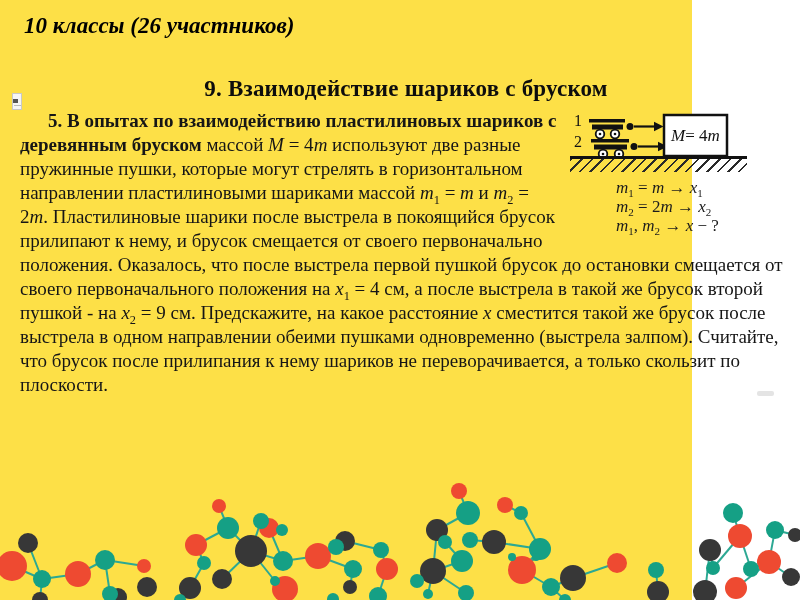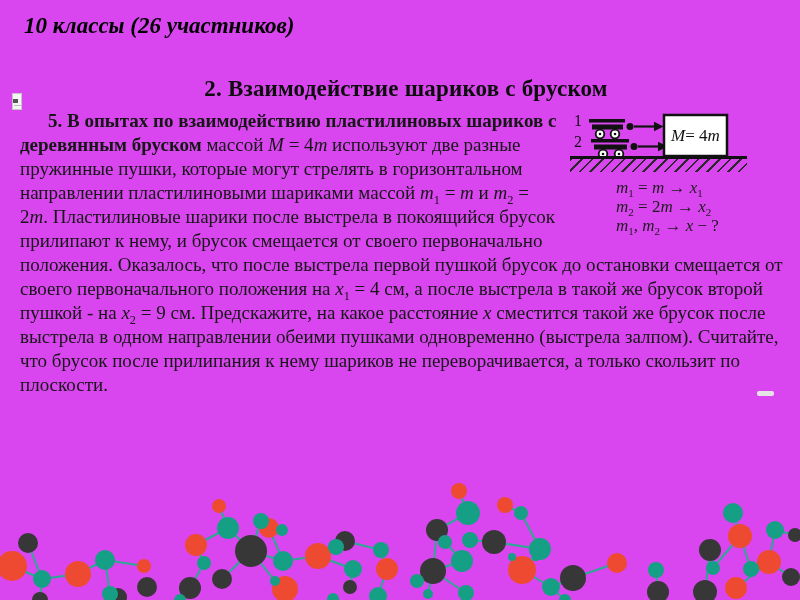--- a/index.html
+++ b/index.html
@@ -4,21 +4,21 @@
 <style>
   :root{
     --red:#ee4a31; --dark:#373737; --teal:#15a085; --line:#2ca893;
   }
   *{margin:0;padding:0;box-sizing:border-box;}
   html,body{width:800px;height:600px;}
   body{
     font-family:"Liberation Serif","DejaVu Serif",serif;
     background:#ffffff; position:relative; overflow:hidden;
   }
-  .page{position:absolute;inset:0;width:800px;height:600px;background:#d946ef;}
+  .page{position:absolute;inset:0;width:692px;height:600px;background:#fde047;}
 
   .class-info{
     position:absolute;left:24px;top:13px;
     font-size:23px;font-weight:bold;font-style:italic;color:#000;
   }
 
   .anchor-icon{
     position:absolute;left:12px;top:93px;width:10px;height:17px;
     border:1px solid #c8c8c8;background:#f6f6f6;
   }
@@ -84,21 +84,21 @@
 <div class="page">
 
   <div class="class-info">10 классы (26 участников)</div>
 
   <div class="anchor-icon">
     <span class="mark"></span>
     <span class="mark2"></span>
   </div>
 
   <div class="content">
-    <h1 class="title">2. Взаимодействие шариков с бруском</h1>
+    <h1 class="title">9. Взаимодействие шариков с бруском</h1>
 
     <div class="para">
       <div class="figure">
         <svg class="fig-svg" width="222" height="48" viewBox="0 0 222 48">
 
           <rect x="19" y="8" width="36" height="3.5" fill="#111"></rect>
           <rect x="22" y="13.5" width="31" height="5" fill="#111"></rect>
           <circle cx="30" cy="23" r="4.3" fill="#fff" stroke="#111" stroke-width="1.8"></circle>
           <circle cx="30" cy="23" r="1.3" fill="#111"></circle>
           <circle cx="45" cy="23" r="4.3" fill="#fff" stroke="#111" stroke-width="1.8"></circle>

